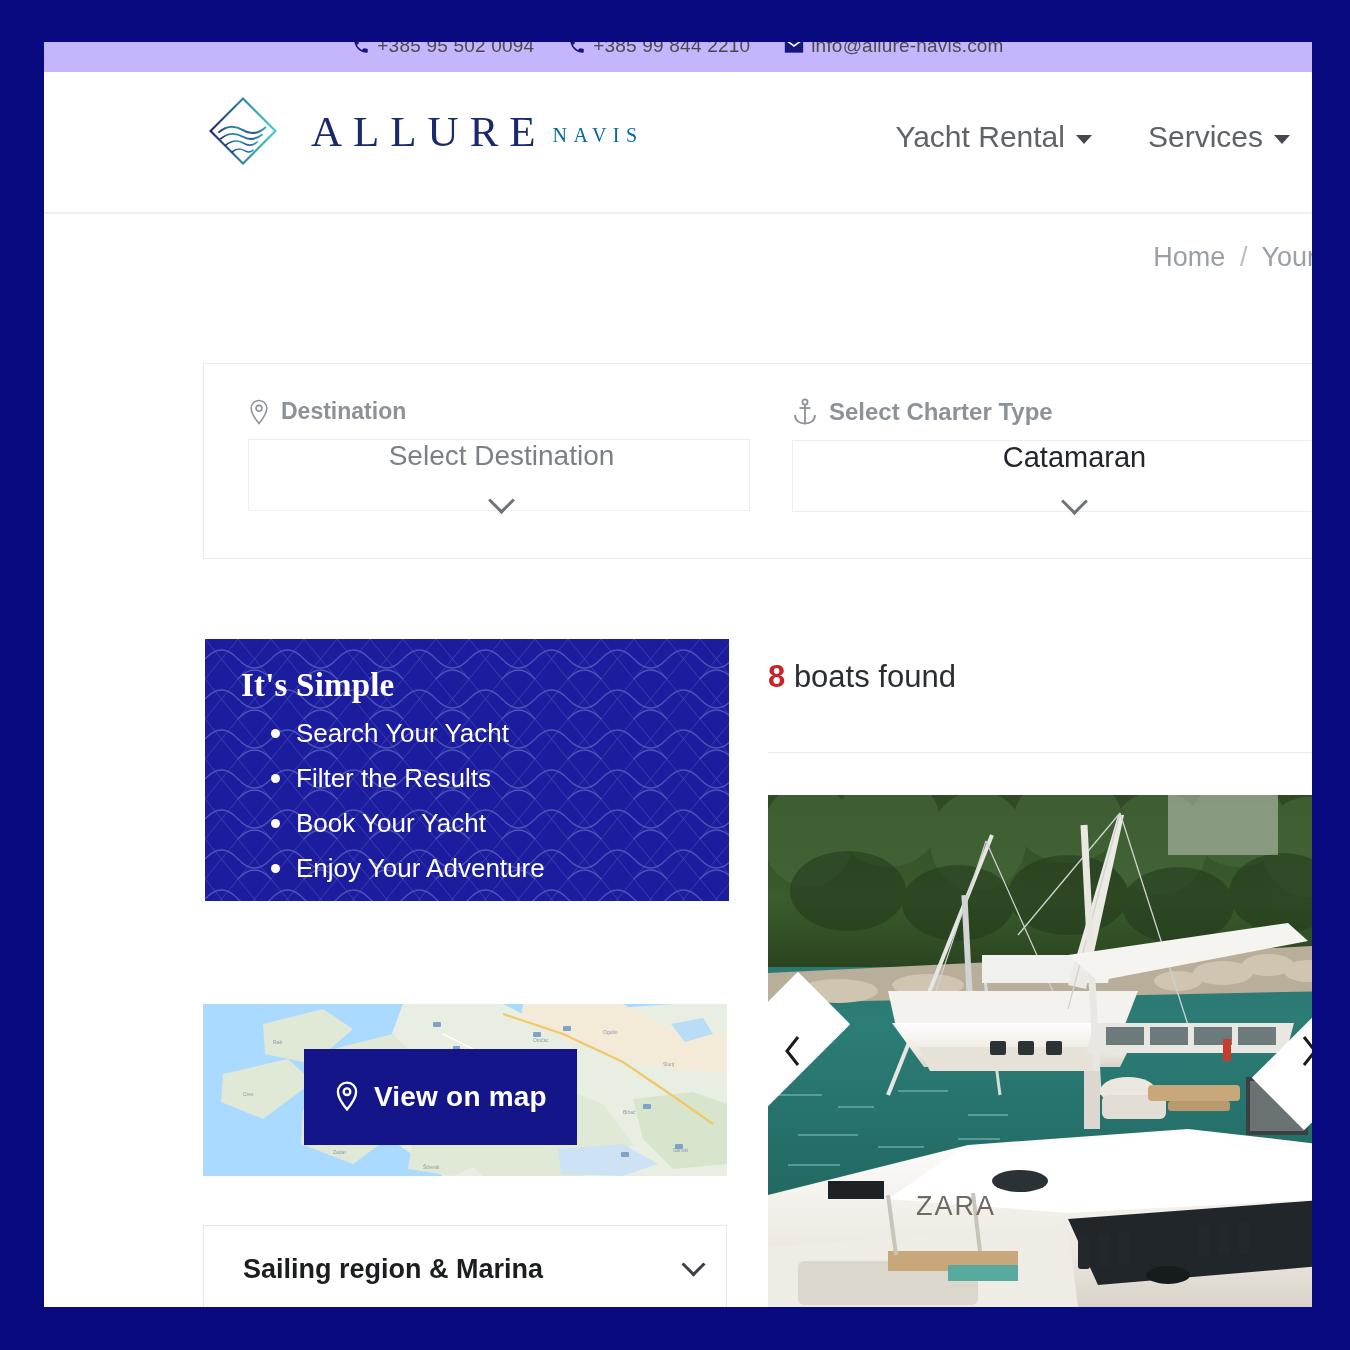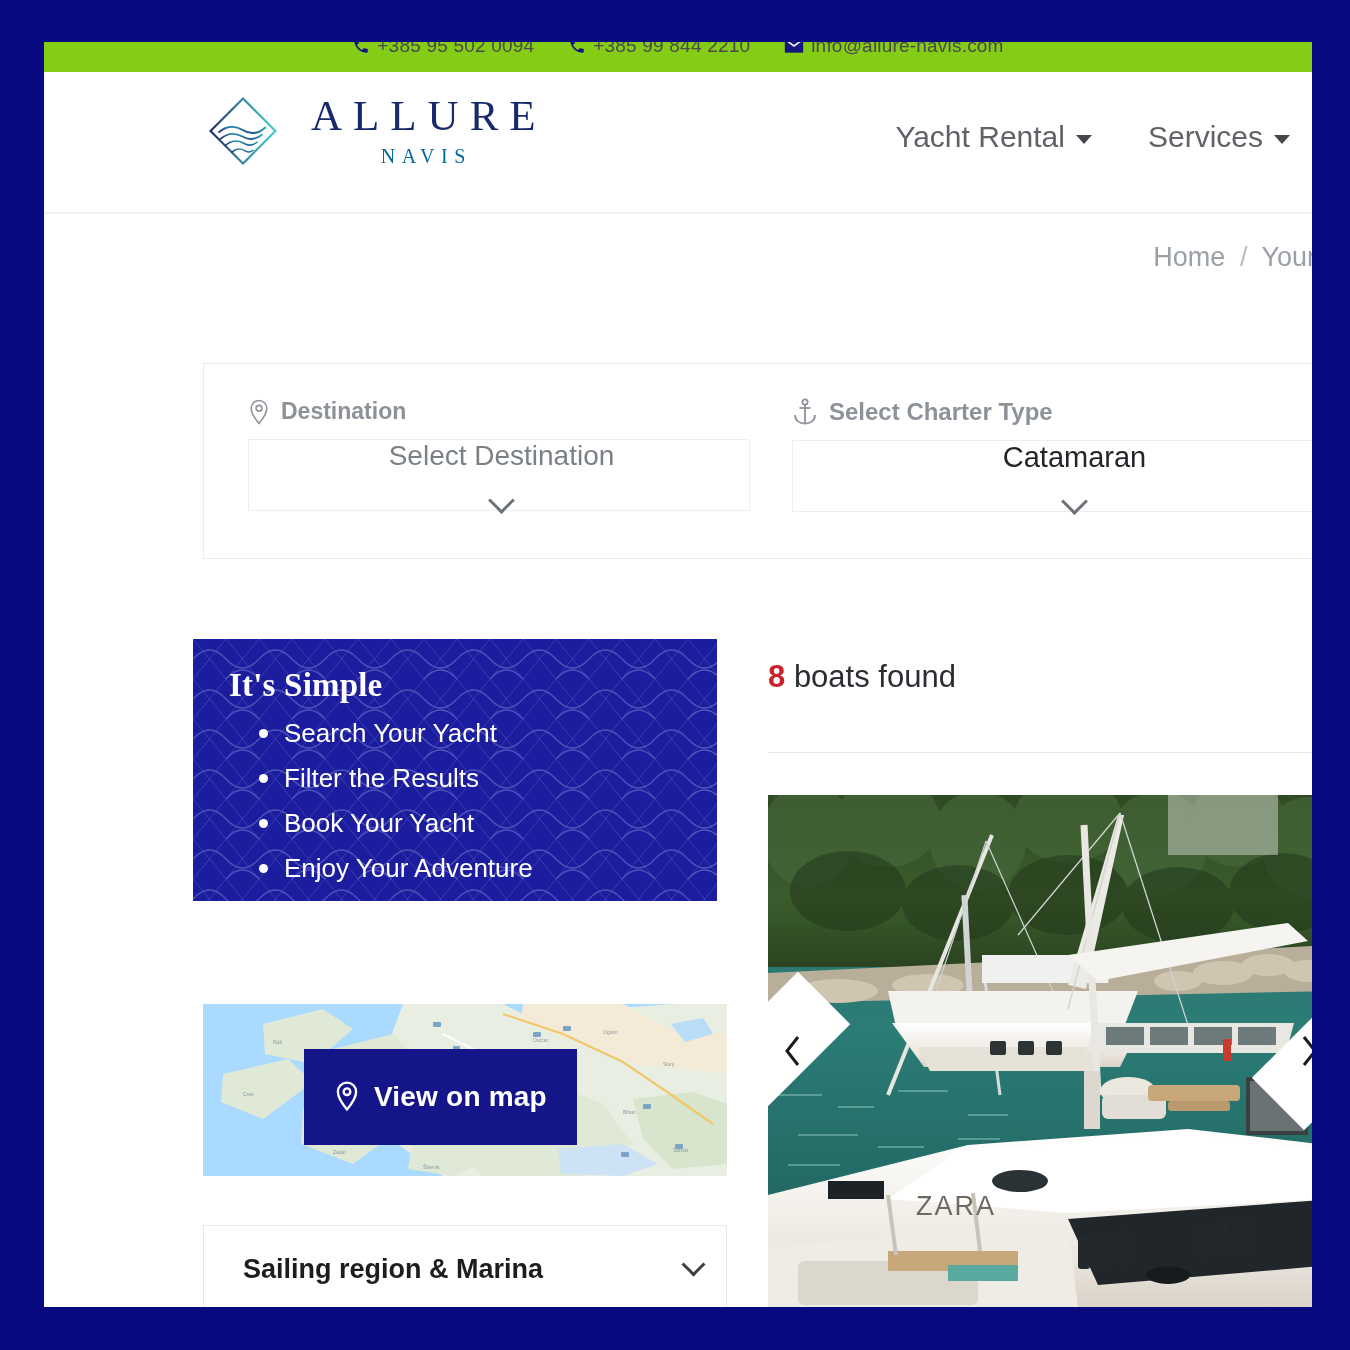--- a/index.html
+++ b/index.html
@@ -13,42 +13,42 @@
     position: absolute;
     left: 44px; top: 42px;
     width: 1268px; height: 1265px;
     background: #ffffff;
     overflow: hidden;
   }
   
   .topbar {
     position: absolute; left: 0; top: -22px;
     width: 100%; height: 52px;
-    background: #84cc16;
+    background: #c4b5fd;
     display: flex; align-items: center; justify-content: center;
     gap: 34px;
     font-size: 19px; color: #4a4a4a;
     letter-spacing: .2px;
   }
   .topbar .ti { display: flex; align-items: center; gap: 7px; white-space: nowrap; }
   .topbar svg { flex: none; }
   
   .header {
     position: absolute; left: 0; top: 30px;
     width: 100%; height: 142px;
     background: #fff;
     border-bottom: 2px solid #f0f0f2;
     display: flex; align-items: center;
   }
   .logo-wrap {
     position: absolute; left: 158px; top: 18px;
     display: flex; align-items: center; gap: 16px;
   }
   .logo-mark { width: 82px; height: 82px; flex: none; }
-  .logo-text { display: flex; flex-direction: column; align-items: center; }
+  .logo-text { display: flex; flex-direction: row; align-items: center; }
   .logo-title {
     font-family: "Liberation Serif", serif;
     font-size: 43px; letter-spacing: 11px;
     color: #182a6b; line-height: 1; padding-left: 11px;
   }
   .logo-sub {
     font-family: "Liberation Serif", serif;
     font-size: 20px; letter-spacing: 6.5px;
     color: #0369a1; margin-top: 8px; padding-left: 6px;
   }
@@ -103,21 +103,21 @@
   .select-box.filled .val { font-size: 29px; color: #22262a; }
   .chev {
     width: 19px; height: 19px;
     border-right: 3px solid #6e7379;
     border-bottom: 3px solid #6e7379;
     transform: rotate(45deg);
     margin-top: -9px;
   }
   
   .promo {
-    position: absolute; left: 149px; top: 597px;
+    position: absolute; left: 161px; top: 597px;
     width: 524px; height: 262px;
     background: #1c1c9e;
     overflow: hidden;
   }
   .promo-pattern { position: absolute; inset: 0; opacity: .42; }
   .promo-inner { position: relative; padding: 28px 0 0 36px; }
   .promo-title {
     font-family: "Liberation Serif", serif;
     font-weight: bold;
     font-size: 33px; color: #fff; margin-bottom: 14px;

